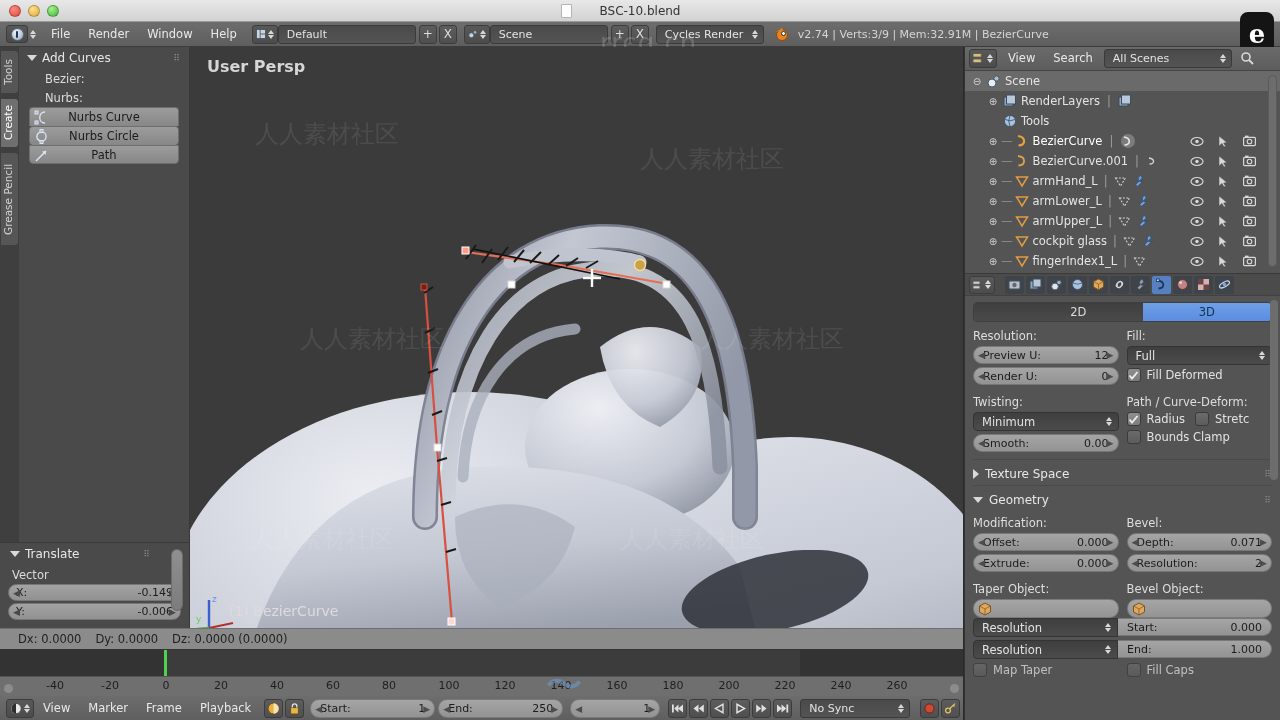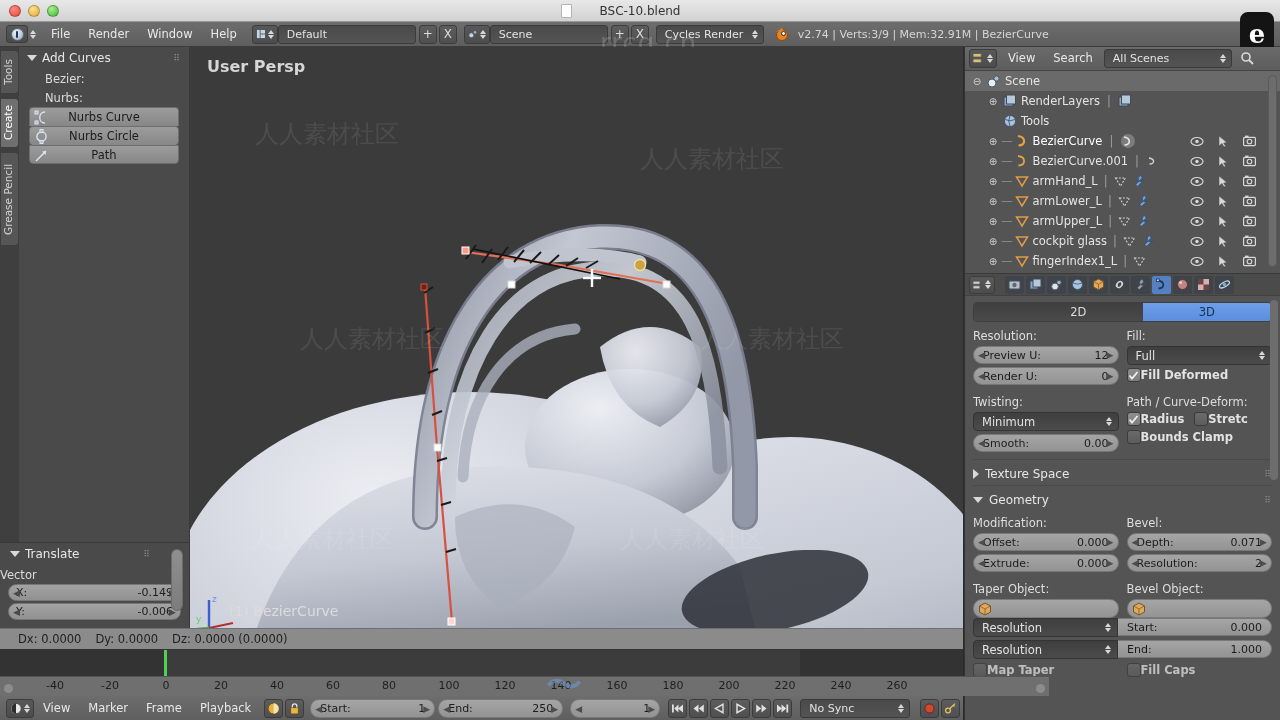--- a/index.html
+++ b/index.html
@@ -204,21 +204,21 @@
   .nf .v { margin-left: auto; }
   .nf .ar { color:#4d4d4d; font-size:9px; position:absolute; }
   .nf .ar.l { left:4px; } .nf .ar.r { right:4px; }
   .dd {
     height: 19px; border-radius: 4px; border: 1px solid #343434;
     background: linear-gradient(180deg,#3f3f3f,#4b4b4b);
     color: #e2e2e2; font-size: 11.5px; display: flex; align-items: center;
     padding: 0 8px; position: relative; margin-bottom: 3px;
   }
   .dd .sp { position:absolute; right:6px; display:flex; flex-direction:column; gap:1px; }
-  .cbrow { display: flex; align-items: flex-end; gap: 0; margin-bottom: 4px; font-weight: bold; }
+  .cbrow { display: flex; align-items: flex-end; gap: 6px; margin-bottom: 4px; }
   .cb { width: 14px; height: 14px; border-radius: 3px; border: 1px solid #3b3b3b;
         background: linear-gradient(180deg,#6b6b6b,#5c5c5c); display:flex;align-items:center;justify-content:center; }
   .cb.on { background: linear-gradient(180deg,#8e8e8e,#7d7d7d); }
   .cbl { font-size: 11.5px; color: #e2e2e2; }
   .sec-hdr { display:flex; align-items:center; gap:6px; font-size: 12px; color: #e7e7e7; margin: 7px 0 2px; }
   .sep { height:1px; background:#4a4a4a; margin: 4px 0; }
   .objfield {
     height: 19px; border-radius: 9px;
     background: linear-gradient(180deg,#a5a5a5,#949494);
     border: 1px solid #7a7a7a; display: flex; align-items: center; padding: 0 4px;
@@ -231,21 +231,21 @@
 
   
   .timeline {
     position: absolute; left: 0; top: 649px; width: 963px; height: 71px;
     background: #4a4a4a; border-top: 1px solid #333;
   }
   .tl-track { position: absolute; left:0; top:0; width:963px; height:26px; background:#3c3c3c; }
   .tl-before { position:absolute; left:0; top:0; width:165px; height:26px; background:#333333; }
   .tl-after { position:absolute; left:800px; top:0; width:163px; height:26px; background:#333333; }
   .tl-playhead { position:absolute; left:164px; top:0; width:3px; height:26px; background:#4fd24f; }
-  .tl-ruler { position:absolute; left:0; top:26px; width:1049px; height:20px; background:#6f6f6f; border-top:1px solid #555; }
+  .tl-ruler { position:absolute; left:0; top:26px; width:963px; height:20px; background:#6f6f6f; border-top:1px solid #555; }
   .tl-tick { position:absolute; top:2px; font-size:11px; color:#1f1f1f; transform: translateX(-50%); }
   .tl-hscroll { position:absolute; left:4px; top:7px; width:9px; height:9px; border-radius:50%; background:#8c8c8c; }
   .tl-hscroll2 { position:absolute; right:4px; top:7px; width:9px; height:9px; border-radius:50%; background:#8c8c8c; }
   .tl-hdr { position:absolute; left:0; top:46px; width:963px; height:25px;
             background: linear-gradient(180deg,#6d6d6d,#5e5e5e); display:flex; align-items:center; padding-left:6px; gap:0px; }
   .tbtn { width:19px;height:19px;border-radius:3px;border:1px solid #3c3c3c;
           background:linear-gradient(180deg,#5d5d5d,#4f4f4f); display:flex;align-items:center;justify-content:center; }
   .tnf { height:19px;border-radius:9px;background:linear-gradient(180deg,#a5a5a5,#939393);
          border:1px solid #797979;color:#1c1c1c;font-size:11px;display:flex;align-items:center;padding:0 9px;position:relative; }
   .tnf .v{margin-left:auto;}
@@ -482,21 +482,21 @@
       </div>
     </div>
   </div>
 
   <div class="translate-panel">
     <div class="panel-hdr" style="padding-left:10px">
       <span class="tri"></span>
       <span>Translate</span>
       <span class="grip" style="margin-right:30px">⠿</span>
     </div>
-    <div class="sublabel" style="padding-left:0">Vector</div>
+    <div class="sublabel" style="padding-left:12px">Vector</div>
     <div class="num-field">
       <span class="ar l">◀</span>
       <span>X:</span>
       <span class="v">-0.149</span>
       <span class="ar r">▶</span>
     </div>
     <div class="num-field">
       <span class="ar l">◀</span>
       <span>Y:</span>
       <span class="v">-0.006</span>

